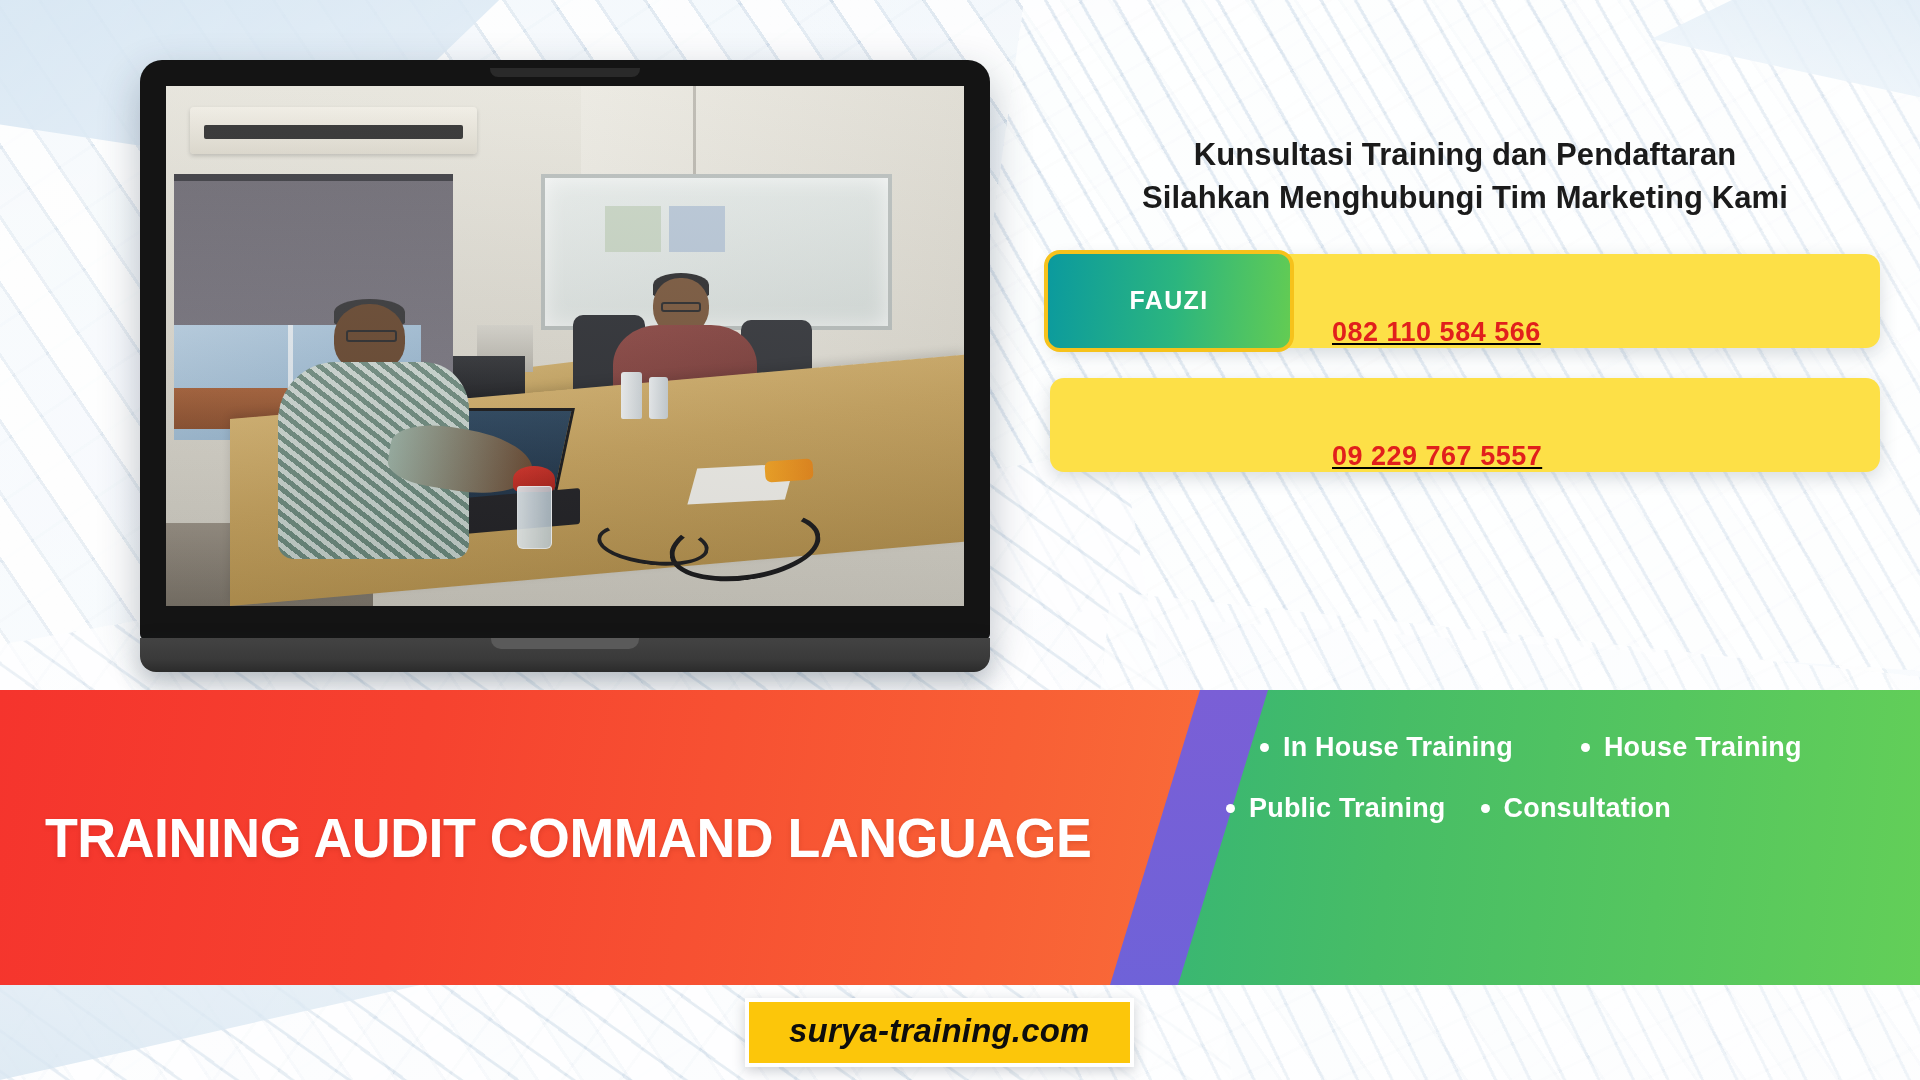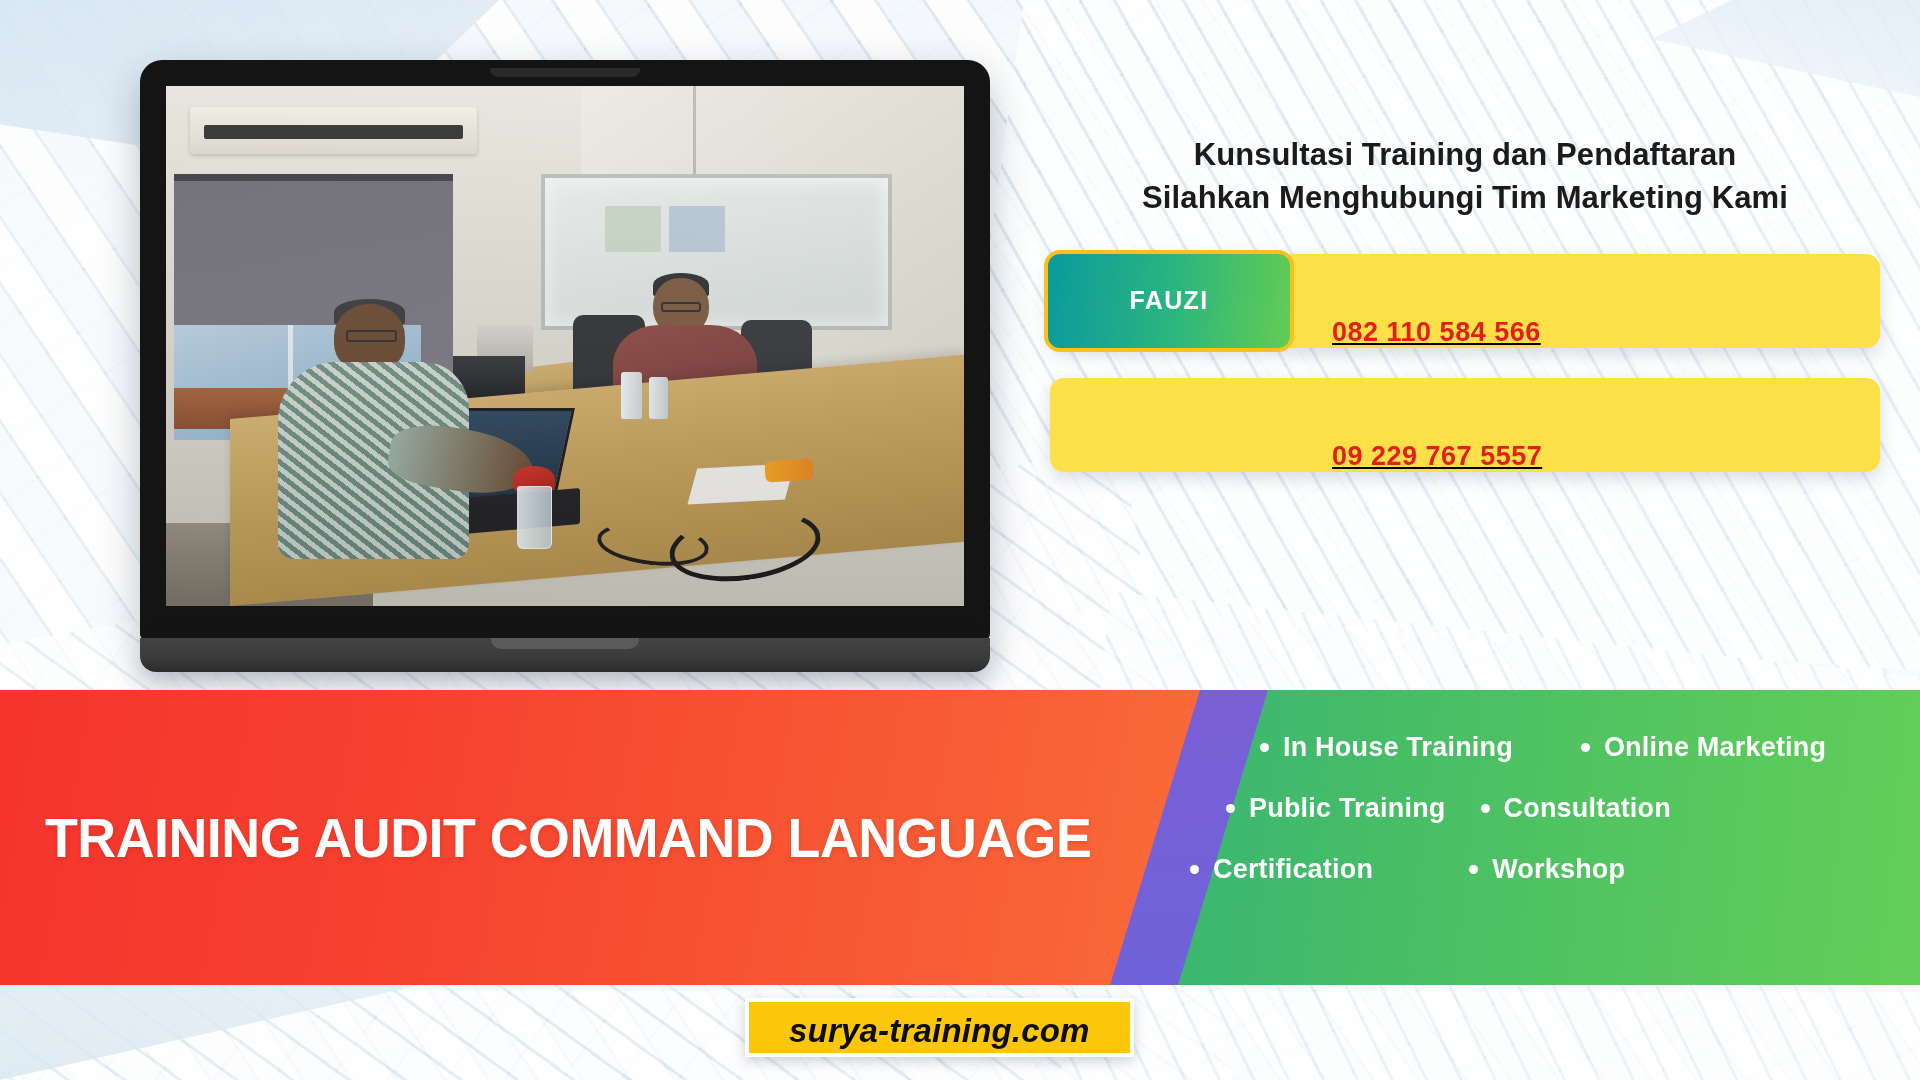--- a/index.html
+++ b/index.html
@@ -235,21 +235,21 @@
   .srow1 { padding-left:100px; gap:68px; }
   .srow2 { padding-left:66px;  gap:35px; }
   .srow3 { padding-left:30px;  gap:96px; }
   .sitem { display:flex; align-items:center; white-space:nowrap; letter-spacing:.2px; }
   .dot { width:9px; height:9px; background:#fff; border-radius:50%;
          margin-right:14px; flex:none; }
 
   
   #web { position:absolute; left:745px; top:998px; z-index:6; }
   .webbox { background:#fcc60a; border:4px solid #ffffff;
-            padding:10px 40px 3px 40px;
+            padding:10px 40px 13px 40px;
             box-shadow:0 4px 12px rgba(30,40,60,.22);text-align:right; }
   .webbox span { font-style:italic; font-weight:bold; font-size:33px;
                  color:#0d0d0d; letter-spacing:.2px; }
 </style>
 </head>
 <body>
 
 <div id="bg">
   <div class="bg-base"></div>
   <div class="facade"></div>
@@ -346,43 +346,33 @@
   </div>
 
   <div class="services">
     <div class="srow srow1">
       <div class="sitem">
         <span class="dot"></span>
         <span>In House Training</span>
       </div>
       <div class="sitem">
         <span class="dot"></span>
-        <span>Online Marketing</span>
+        <span>House Training</span>
       </div>
     </div>
     <div class="srow srow2">
       <div class="sitem">
         <span class="dot"></span>
         <span>Public Training</span>
       </div>
       <div class="sitem">
         <span class="dot"></span>
         <span>Consultation</span>
       </div>
     </div>
-    <div class="srow srow3">
-      <div class="sitem">
-        <span class="dot"></span>
-        <span>Certification</span>
-      </div>
-      <div class="sitem">
-        <span class="dot"></span>
-        <span>Workshop</span>
-      </div>
-    </div>
   </div>
 </div>
 
 <div id="web">
   <div class="webbox">
     <span>surya-training.com</span>
   </div>
 </div>
 
 </body></html>

